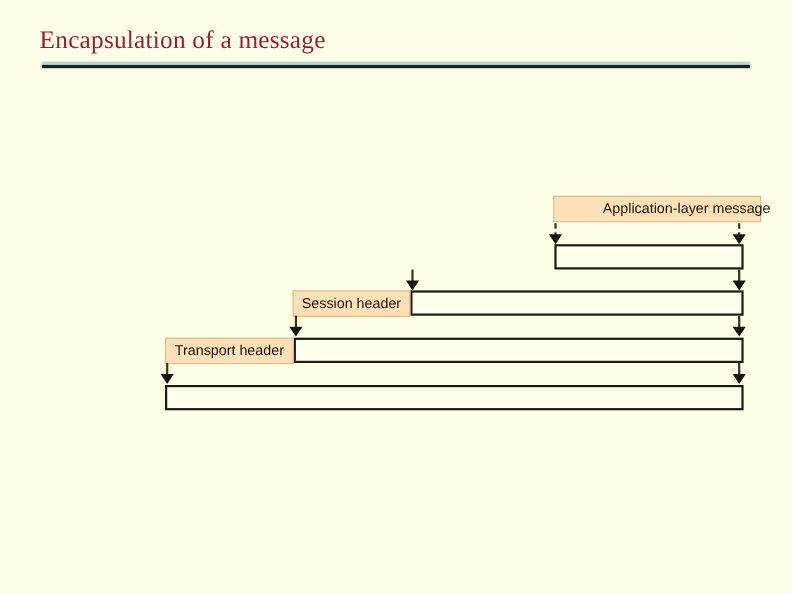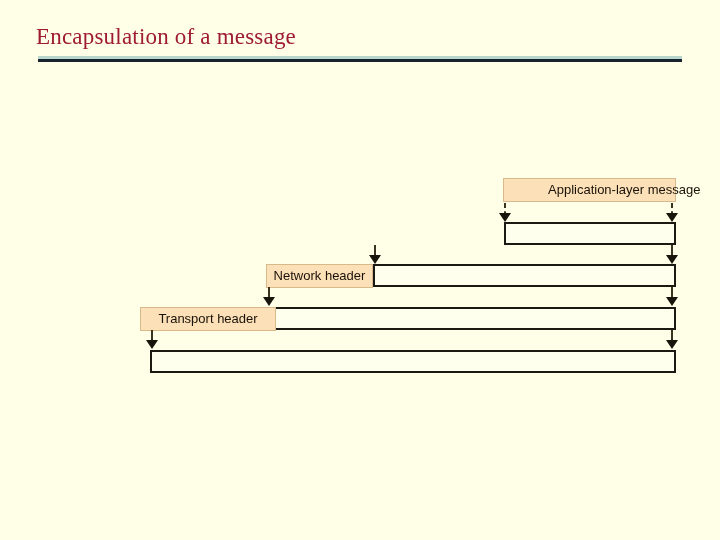--- a/index.html
+++ b/index.html
@@ -105,47 +105,47 @@
 
 <div class="slide-title">Encapsulation of a message</div>
 
 <div class="title-rule">
   <div class="rule-light"></div>
   <div class="rule-dark"></div>
 </div>
 
 <div class="diagram">
 
-  <div class="hdr-label" style="left:503px; top:178px; width:173px;padding-left:44px;">Application-layer message</div>
+  <div class="hdr-label" style="left:503px; top:178px; width:189px;padding-left:44px;">Application-layer message</div>
 
   <div class="dash-line" style="left:504px; top:203px; height:13px;"></div>
   <div class="arrow-head" style="left:499px; top:213px;"></div>
 
   <div class="dash-line" style="left:671px; top:203px; height:13px;"></div>
   <div class="arrow-head" style="left:666px; top:213px;"></div>
 
   <div class="payload-box" style="left:504px; top:222px; width:172px; height:23px;"></div>
 
   <div class="dash-line" style="left:374px; top:245px; height:12px;"></div>
   <div class="arrow-head" style="left:369px; top:255px;"></div>
 
   <div class="dash-line" style="left:671px; top:245px; height:12px;"></div>
   <div class="arrow-head" style="left:666px; top:255px;"></div>
 
   <div class="payload-box" style="left:373px; top:264px; width:303px; height:23px;"></div>
-  <div class="hdr-label" style="left:266px; top:264px; width:107px;">Network header</div>
+  <div class="hdr-label" style="left:266px; top:264px; width:107px;">Session header</div>
 
   <div class="dash-line" style="left:268px; top:287px; height:12px;"></div>
   <div class="arrow-head" style="left:263px; top:297px;"></div>
 
   <div class="dash-line" style="left:671px; top:287px; height:12px;"></div>
   <div class="arrow-head" style="left:666px; top:297px;"></div>
 
   <div class="payload-box" style="left:267px; top:307px; width:409px; height:23px;"></div>
-  <div class="hdr-label" style="left:140px; top:307px; width:136px;">Transport header</div>
+  <div class="hdr-label" style="left:150px; top:307px; width:117px;">Transport header</div>
 
   <div class="dash-line" style="left:151px; top:330px; height:12px;"></div>
   <div class="arrow-head" style="left:146px; top:340px;"></div>
 
   <div class="dash-line" style="left:671px; top:330px; height:12px;"></div>
   <div class="arrow-head" style="left:666px; top:340px;"></div>
 
   <div class="payload-box" style="left:150px; top:350px; width:526px; height:23px;"></div>
 
 </div>

